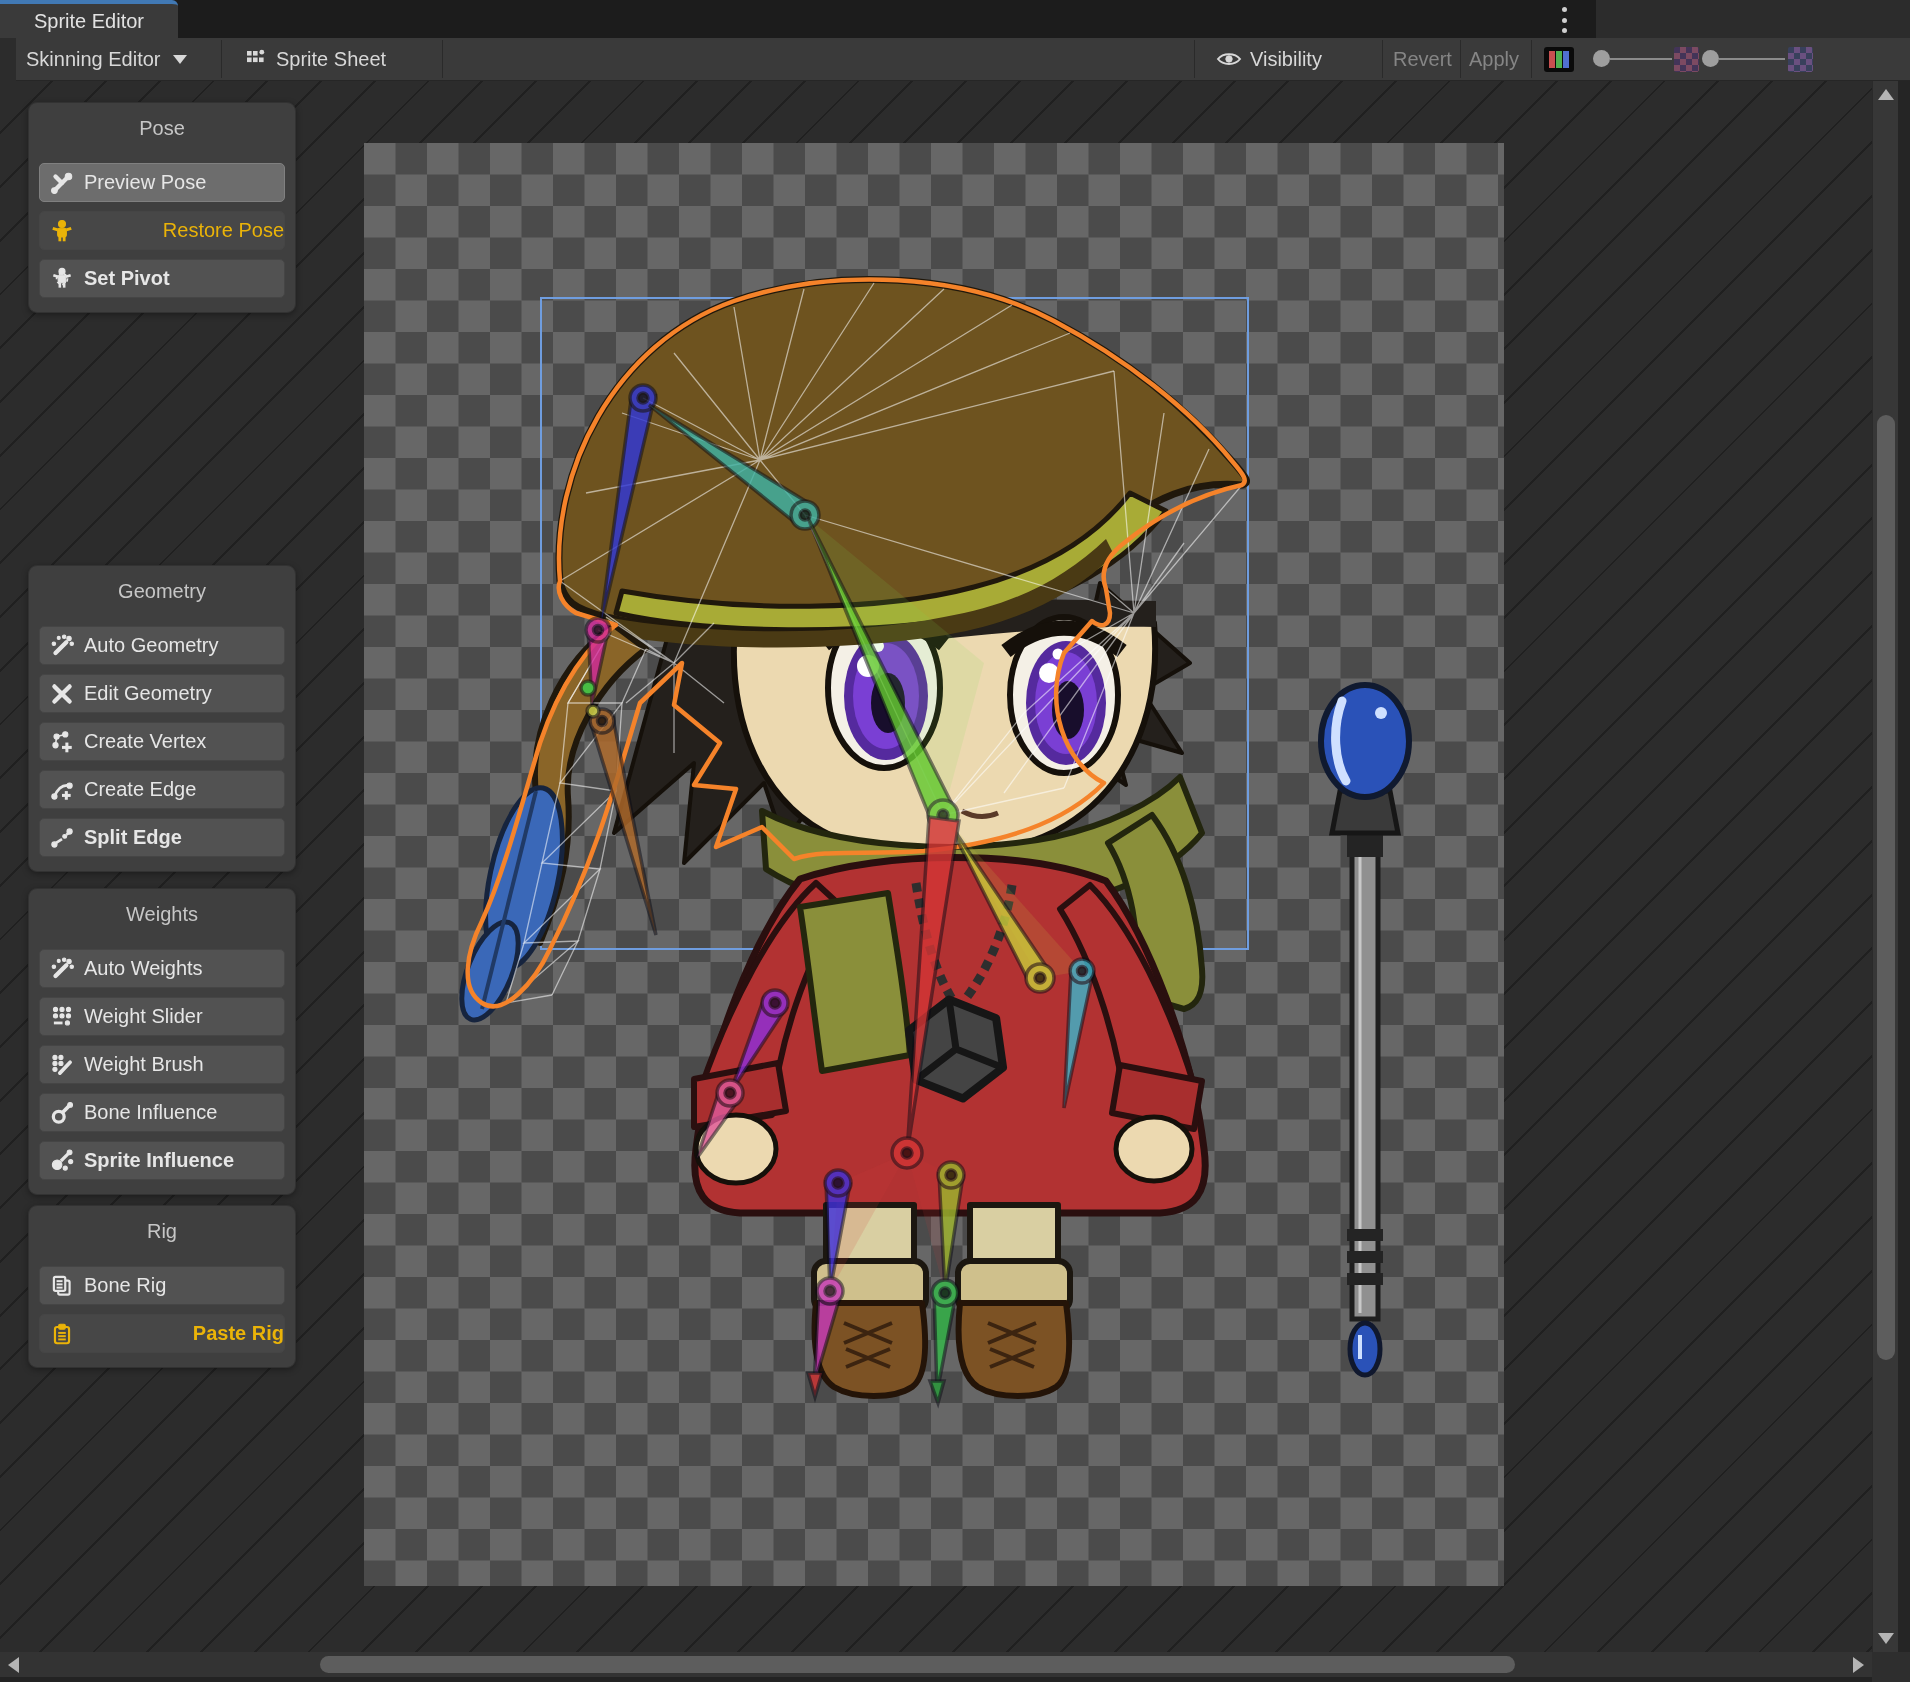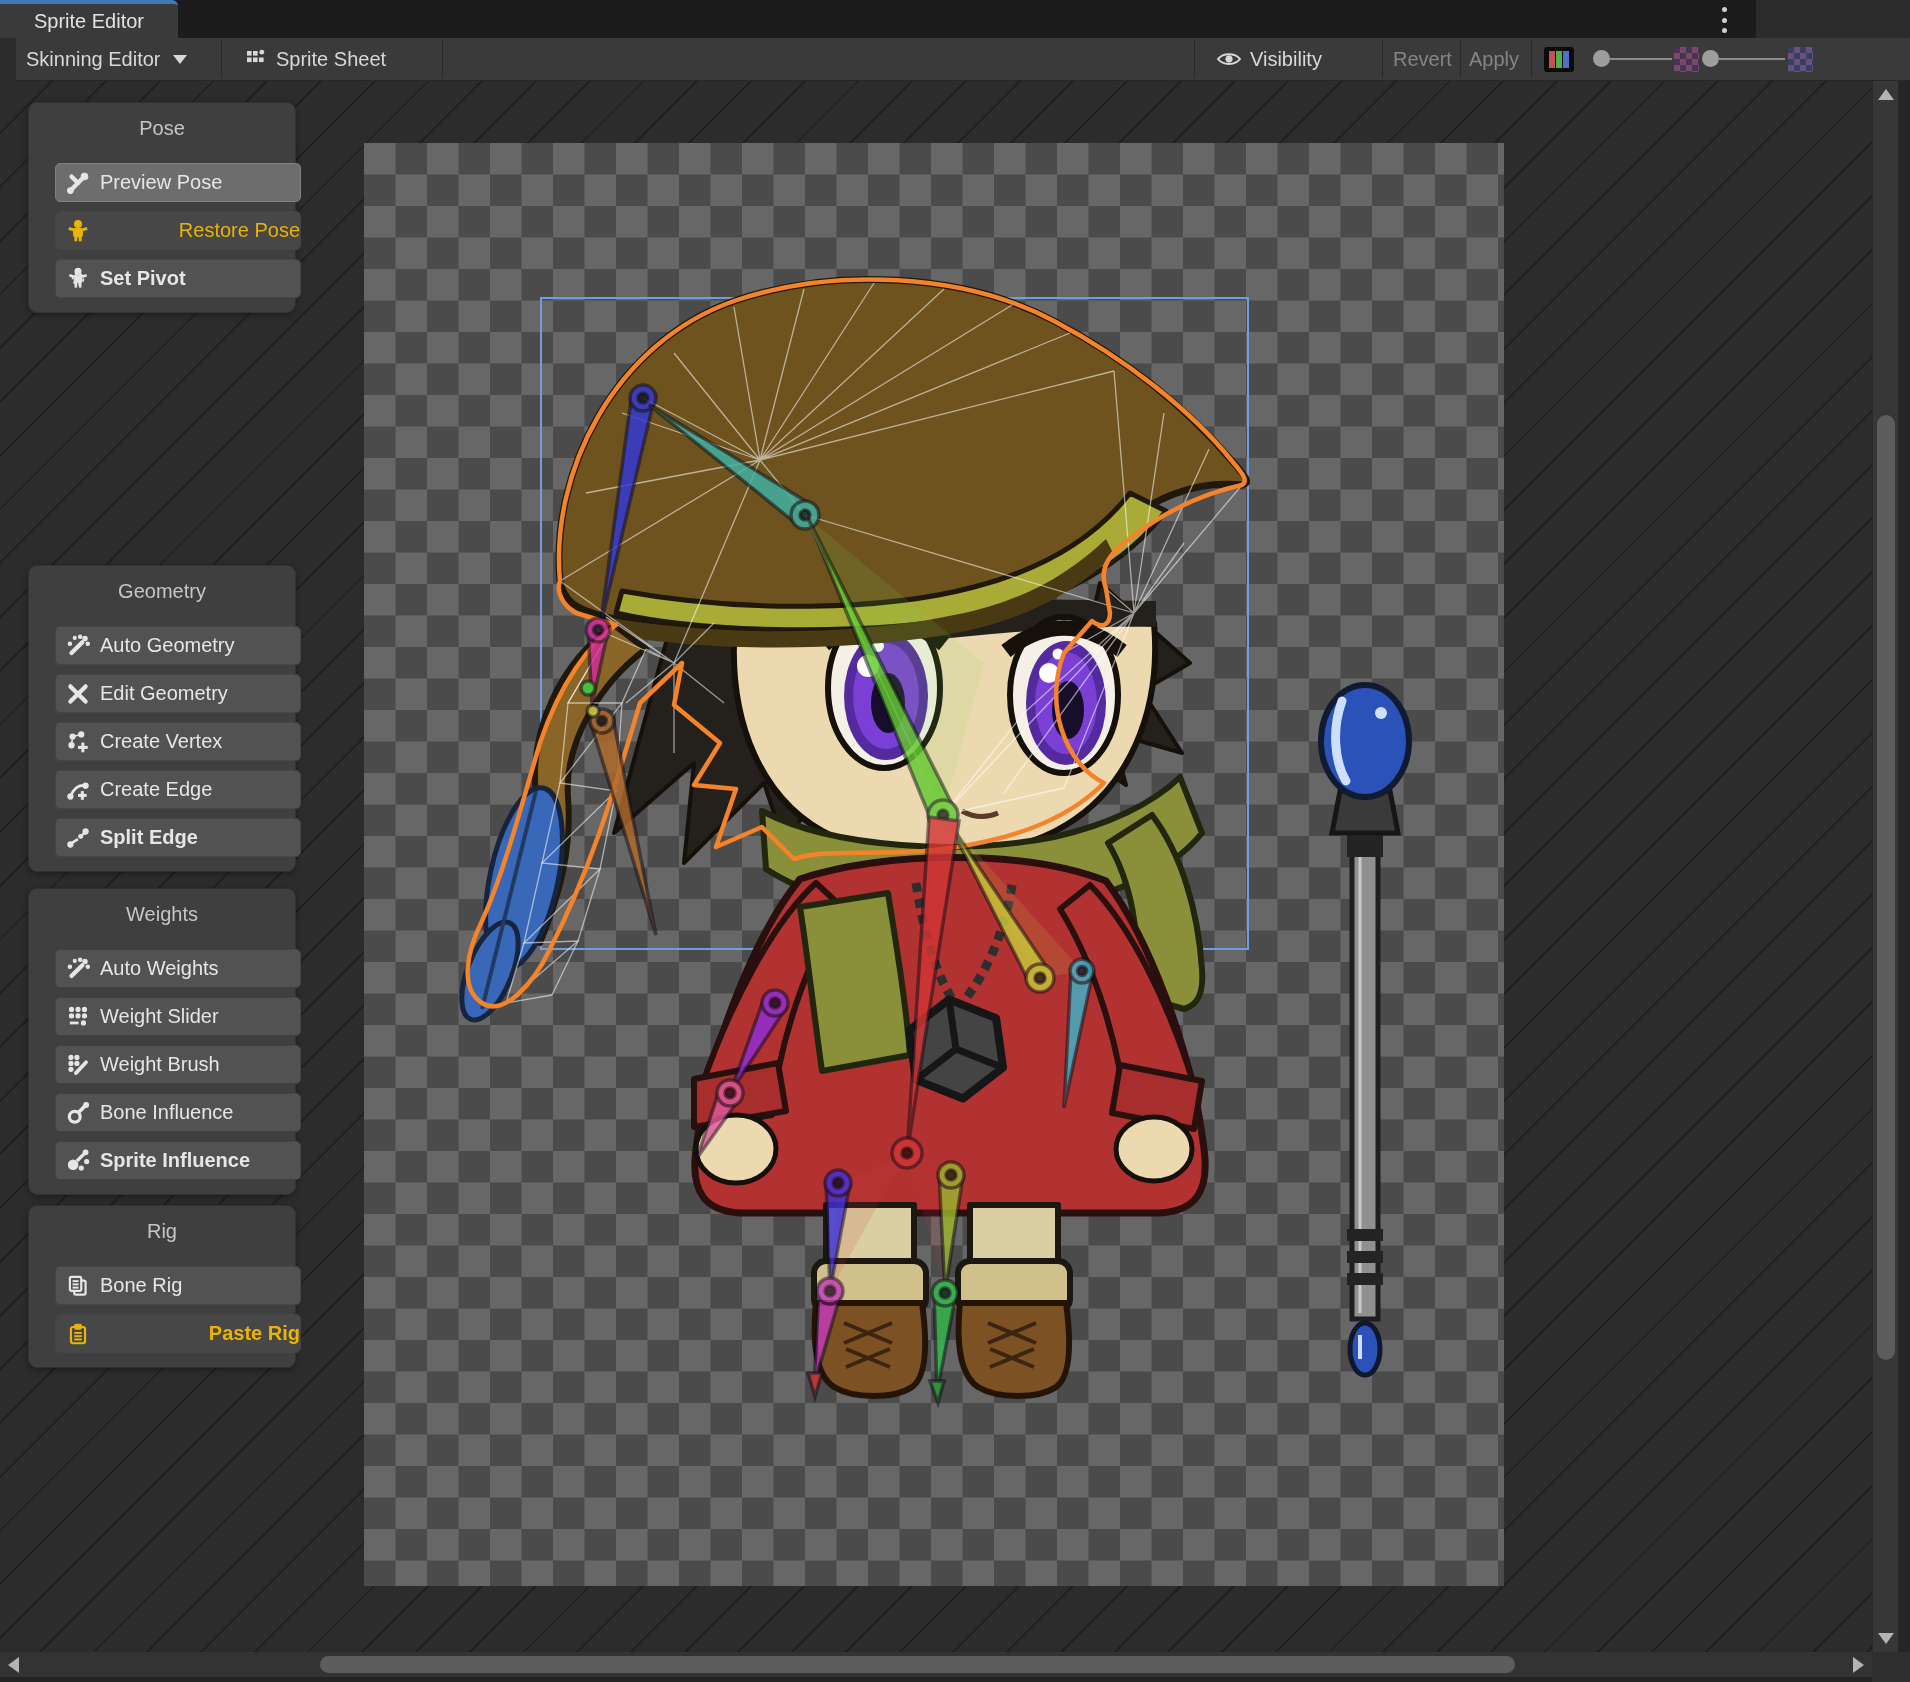--- a/index.html
+++ b/index.html
@@ -1,20 +1,20 @@
 <!DOCTYPE html>
 <html><head>
 <meta charset="utf-8">
 <style>
   html,body{margin:0;padding:0;width:1910px;height:1682px;overflow:hidden;background:#2c2c2c;
     font-family:"Liberation Sans",sans-serif;-webkit-font-smoothing:antialiased;}
   .app{position:absolute;inset:0;}
 
   
-  .tabbar{position:absolute;left:0;top:0;width:1756px;height:38px;background:#1c1c1c;}
+  .tabbar{position:absolute;left:0;top:0;width:1548px;height:38px;background:#1c1c1c;padding-left:48px;}
   .tab{position:absolute;left:0;top:0;width:178px;height:38px;background:#3a3a3a;
        border-top:4px solid #4179b5;box-sizing:border-box;color:#e2e2e2;font-size:20px;
        display:flex;align-items:center;justify-content:center;border-radius:0 6px 0 0;}
   .kebab{position:absolute;right:26px;top:7px;width:12px;height:26px;display:flex;flex-direction:column;
        justify-content:space-between;align-items:center;cursor:pointer;}
   .kebab i{width:5px;height:5px;border-radius:50%;background:#cfcfcf;}
 
   
   .toolbar{position:absolute;left:16px;top:38px;width:1910px;height:43px;background:#3a3a3a;
        border-bottom:1px solid #262626;box-sizing:border-box;color:#d8d8d8;font-size:20px;}
@@ -36,21 +36,21 @@
   
   .main{position:absolute;left:0;top:81px;width:1910px;height:1571px;background:#2c2c2c;
     background-image:repeating-linear-gradient(135deg, transparent 0 36px, rgba(0,0,0,0.28) 36px 38px);}
 
   
   .panel{position:absolute;left:28px;width:268px;background:#3f3f3f;border:1px solid #323232;
        border-radius:9px;box-sizing:border-box;padding:10px 10px 14px 10px;box-shadow:0 2px 6px rgba(0,0,0,.35);}
   .ptitle{height:30px;line-height:30px;text-align:center;color:#c6c6c6;font-size:20px;margin-bottom:20px;}
   .pbtn{display:flex;align-items:center;gap:9px;width:100%;height:39px;margin-bottom:9px;
        background:#525252;border:1px solid #454545;border-radius:5px;color:#e6e6e6;font-size:20px;
-       padding:0 0 0 9px;box-sizing:border-box;cursor:pointer;font-family:inherit;margin-left:16px;}
+       padding:0 0 0 9px;box-sizing:border-box;cursor:pointer;font-family:inherit;}
   .pbtn:last-child{margin-bottom:0;font-weight:bold;}
   .pbtn.sel{background:#6d6d6d;border-color:#808080;}
   .pbtn.dis{background:#474747;color:#eab308;cursor:default;justify-content:space-between;}
   .bicon{width:26px;height:26px;flex:0 0 26px;}
 
   
   .canvas-wrap{position:absolute;left:364px;top:62px;width:1140px;height:1443px;}
 
   
   .vscroll{position:absolute;left:1872px;top:81px;width:26px;height:1571px;background:#373737;border-left:1px solid #2a2a2a;box-sizing:border-box;}

